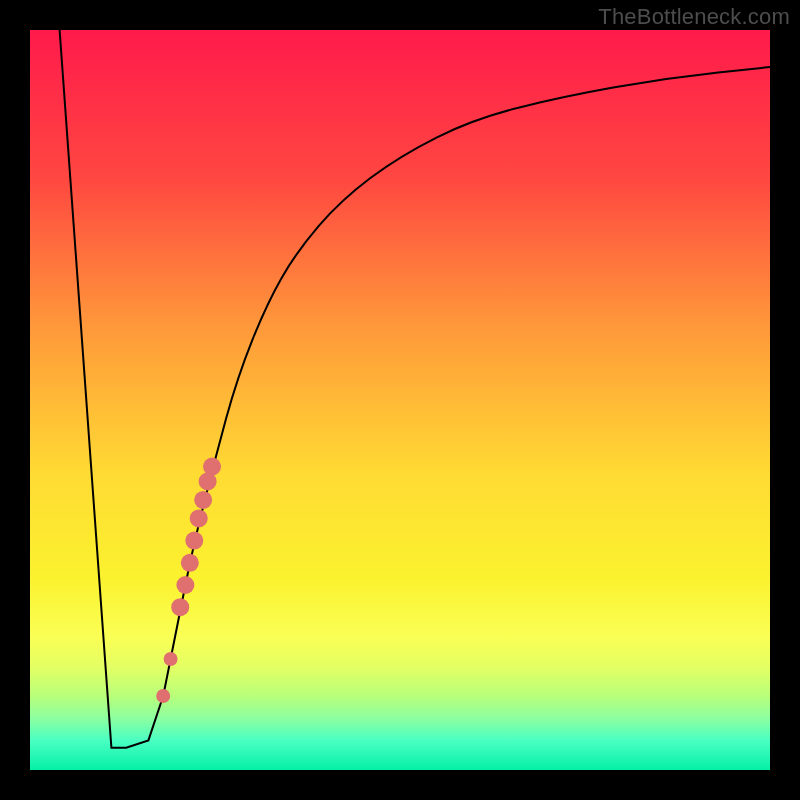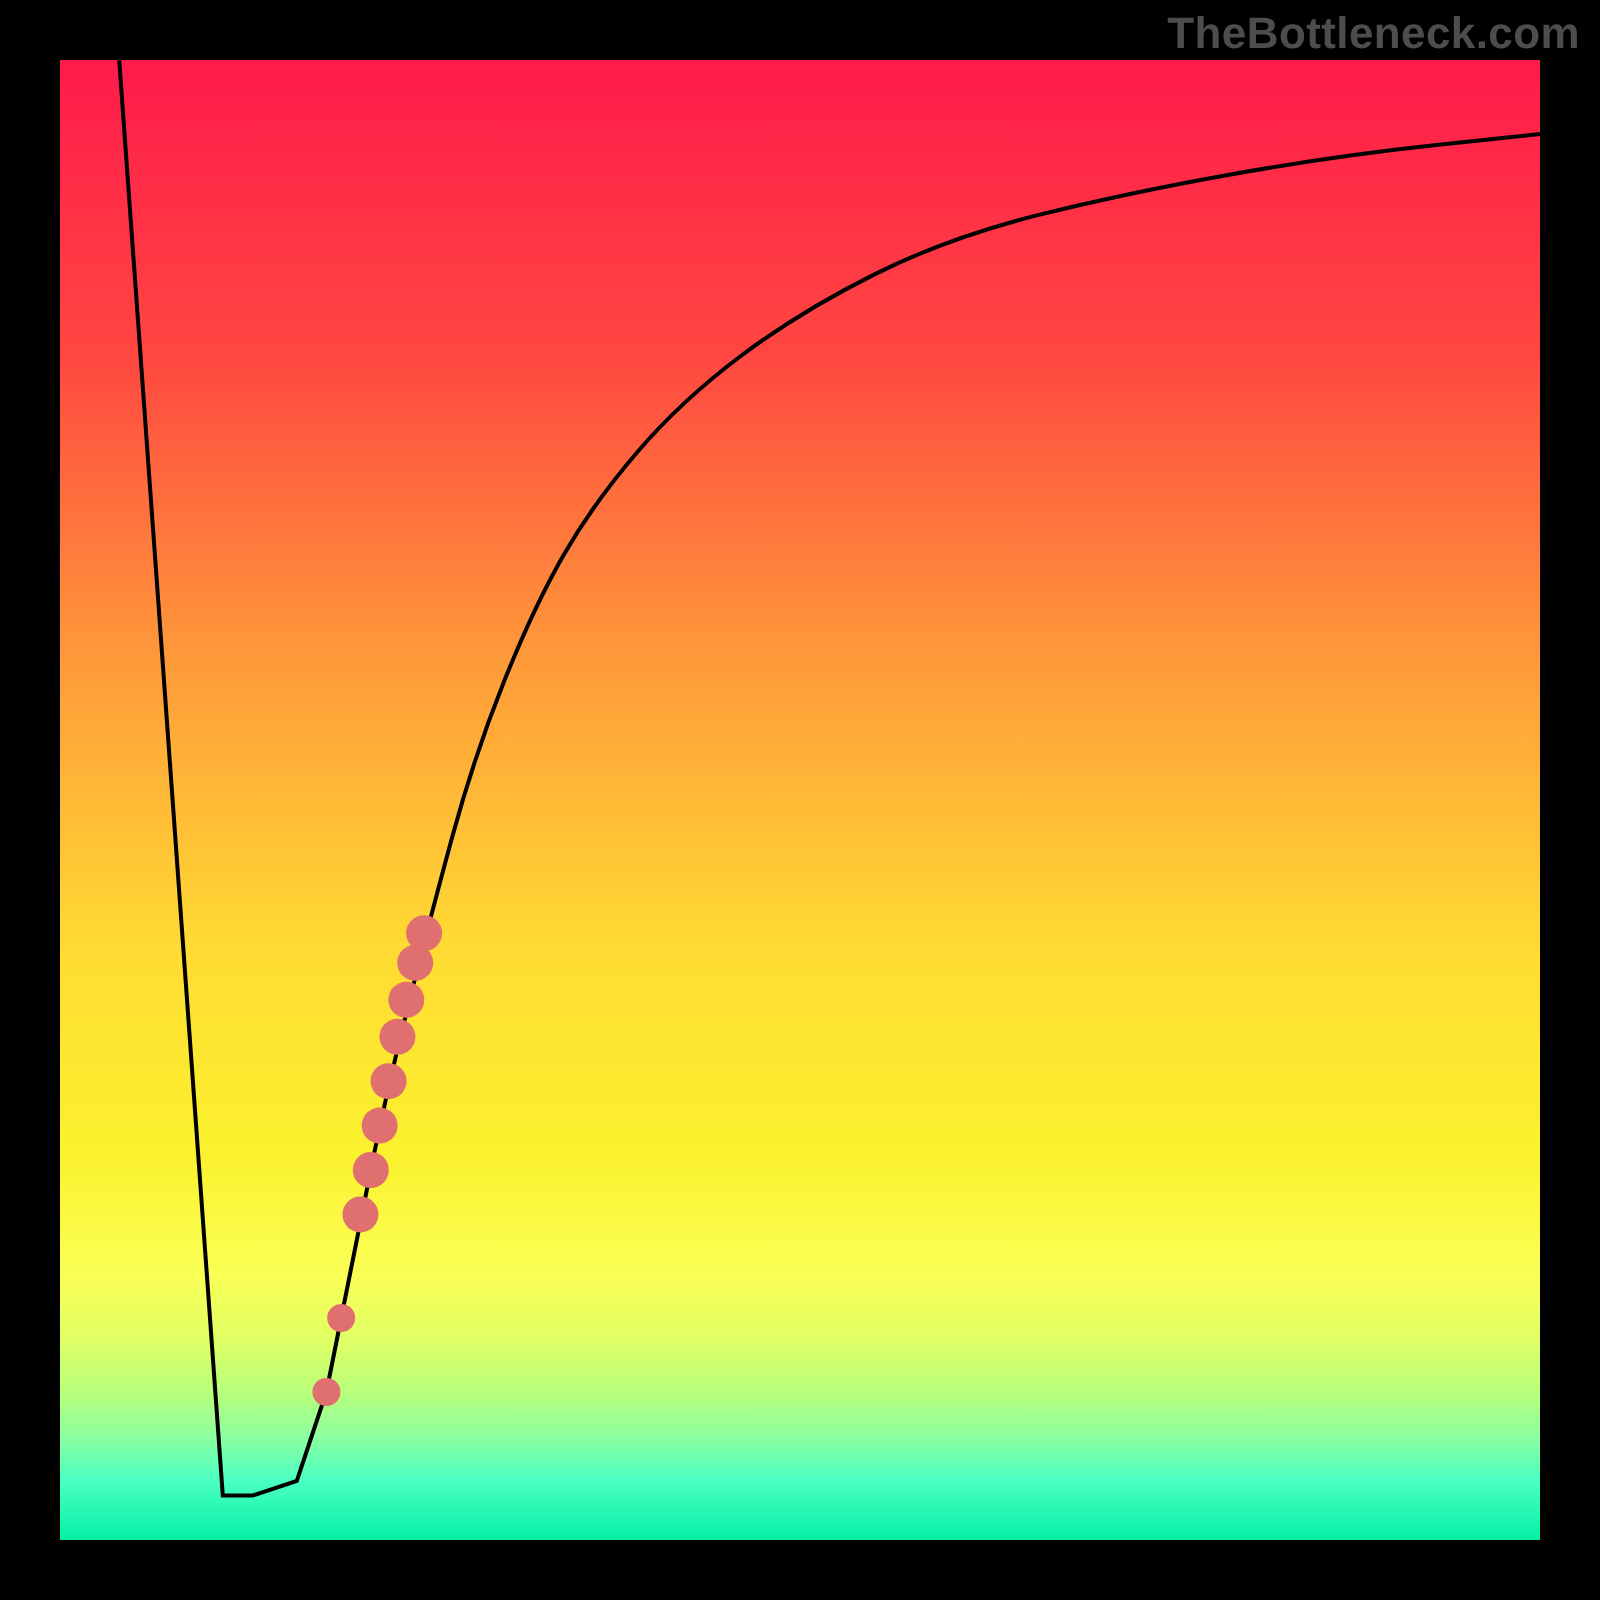--- a/index.html
+++ b/index.html
@@ -27,21 +27,20 @@
     
   }
   .attribution {
     position: absolute;
     top: 4px;
     right: 10px;
     font-family: Arial, Helvetica, sans-serif;
     font-size: 22px;
     color: #4d4d4d;
     letter-spacing: 0.2px;
-    font-weight: bold;
   }
 </style>
 </head>
 <body>
 
 <div class="frame">
   <div class="attribution">TheBottleneck.com</div>
 
   <svg class="plot" viewBox="0 0 740 740" preserveAspectRatio="none">
     <defs>

